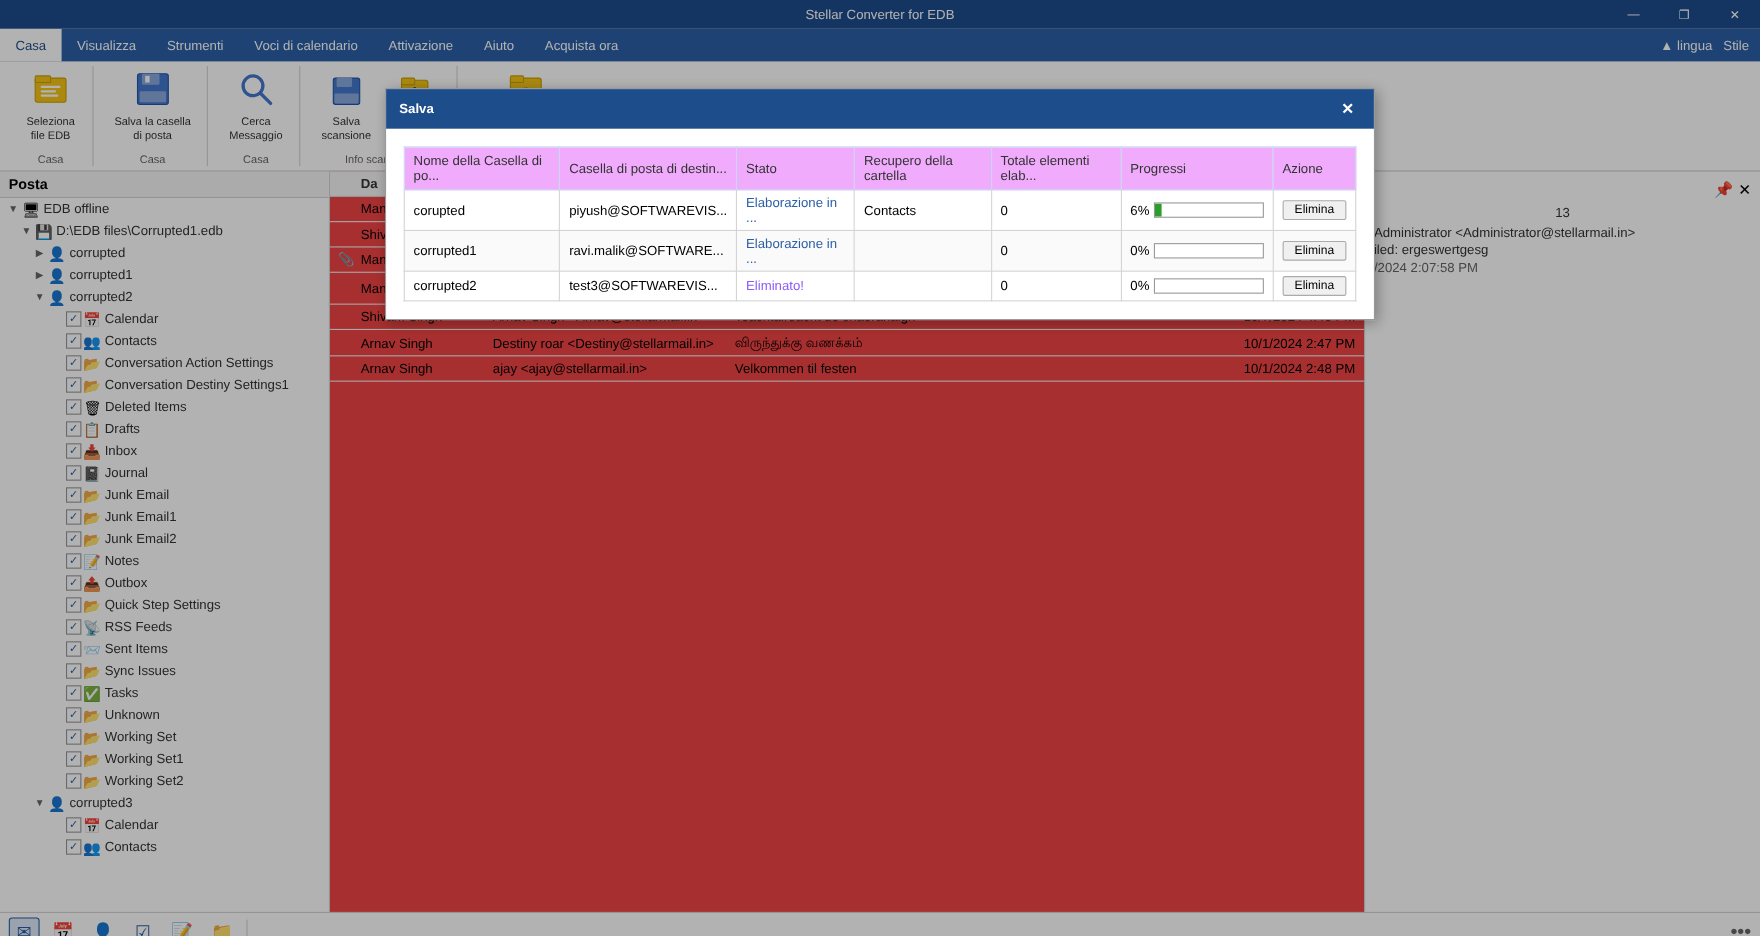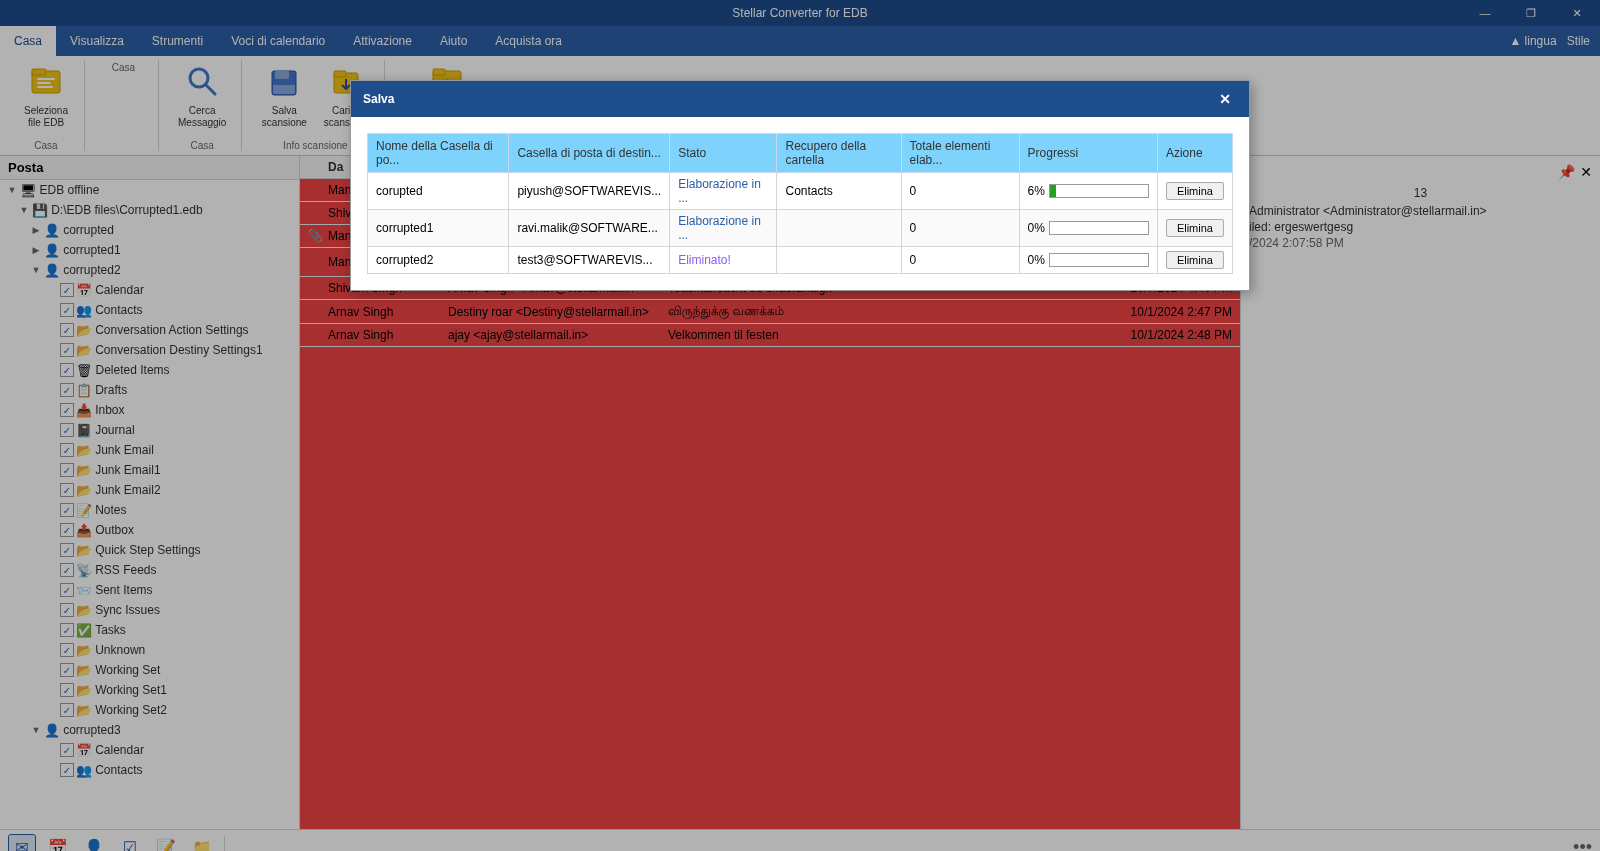--- a/index.html
+++ b/index.html
@@ -290,21 +290,21 @@
       font-size: 12px;
       color: #333;
       margin-bottom: 12px;
     }
     .modal-table {
       width: 100%;
       border-collapse: collapse;
       font-size: 11px;
     }
     .modal-table th {
-      background: #7dd3fc;
+      background: #f0abfc;
       border: 1px solid #c8d8f0;
       padding: 5px 8px;
       text-align: left;
       font-weight: normal;
       color: #333;
     }
     .modal-table td {
       border: 1px solid #d4d4d4;
       padding: 4px 8px;
       vertical-align: middle;
@@ -376,20 +376,31 @@
           <rect x="7" y="13" width="18" height="2" fill="white" rx="1"></rect>
           <rect x="7" y="17" width="14" height="2" fill="white" rx="1"></rect>
           <rect x="7" y="21" width="16" height="2" fill="white" rx="1"></rect>
         </svg>
       </div>
       <div class="toolbar-label">Seleziona<br>file EDB</div>
     </div>
     <div class="toolbar-group-label">Casa</div>
   </div>
   <div class="toolbar-group">
+    <div class="toolbar-btn">
+      <div class="toolbar-icon">
+        <svg width="32" height="32" viewBox="0 0 32 32">
+          <rect x="2" y="2" width="28" height="28" rx="2" fill="#4477cc" stroke="#2255aa" stroke-width="1"></rect>
+          <rect x="6" y="2" width="16" height="10" rx="1" fill="#88aadd"></rect>
+          <rect x="9" y="4" width="4" height="6" fill="white"></rect>
+          <rect x="4" y="18" width="24" height="10" rx="1" fill="#88aadd"></rect>
+        </svg>
+      </div>
+      <div class="toolbar-label">Salva la casella<br>di posta</div>
+    </div>
     <div class="toolbar-group-label">Casa</div>
   </div>
   <div class="toolbar-group">
     <div class="toolbar-btn">
       <div class="toolbar-icon">
         <svg width="32" height="32" viewBox="0 0 32 32">
           <circle cx="13" cy="13" r="9" fill="none" stroke="#4477cc" stroke-width="3"></circle>
           <line x1="20" y1="20" x2="29" y2="29" stroke="#4477cc" stroke-width="3" stroke-linecap="round"></line>
         </svg>
       </div>

